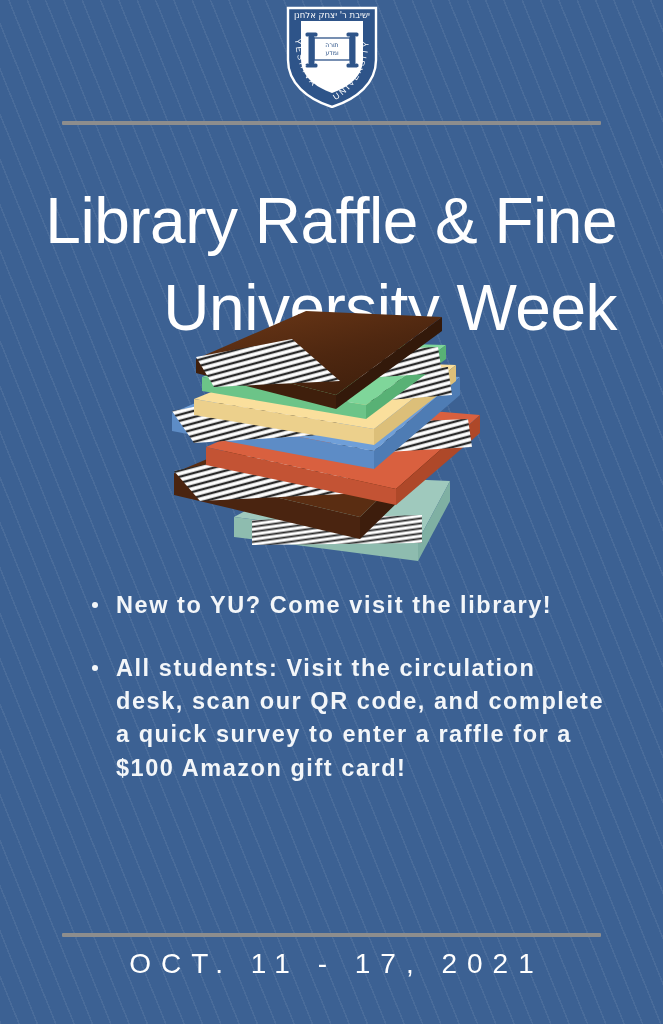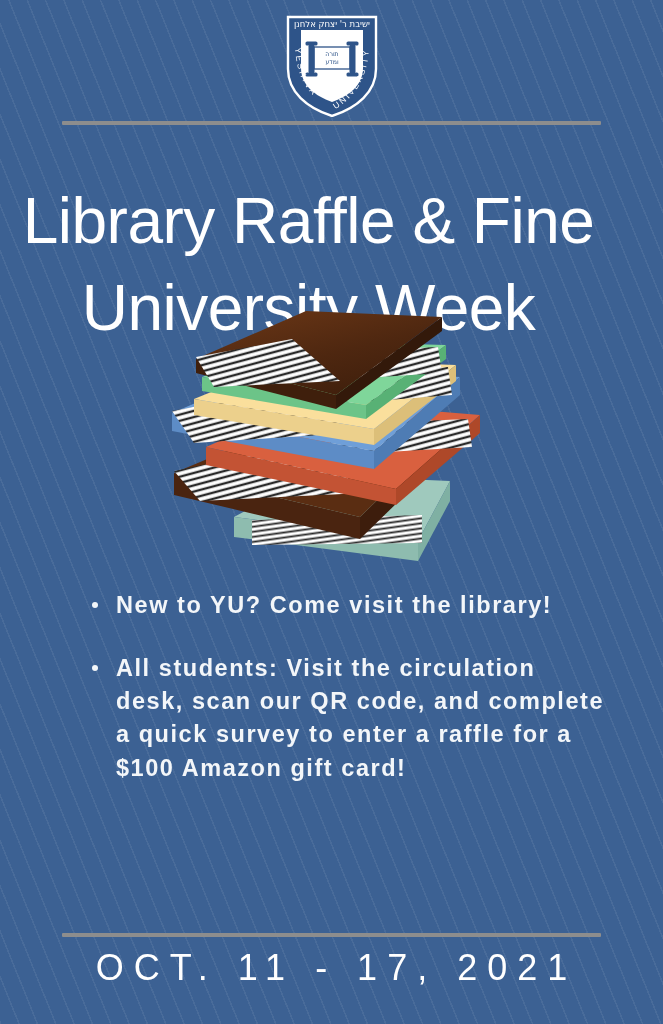--- a/index.html
+++ b/index.html
@@ -33,21 +33,20 @@
   .header {
     position: absolute;
     top: 0;
     left: 0;
     width: 663px;
     height: 112px;
     display: flex;
     align-items: center;
     justify-content: center;
     gap: 18px;
-    margin-top: 9px;
   }
   .shield-logo {
     width: 96px;
     height: 104px;
     flex: none;
     display: block;
   }
   .org-name {
     font-size: 28.5px;
     font-weight: 400;
@@ -69,21 +68,21 @@
   }
   .rule-top { top: 121px; }
   .rule-bottom { top: 933px; }
 
   
   .title {
     position: absolute;
     top: 135px;
     left: 0;
     width: 617px;
-    text-align: center;
+    text-align: right;
     font-size: 64px;
     font-weight: 400;
     line-height: 1.36;
     letter-spacing: -0.5px;
     color: #ffffff;
   }
   .title-line { display: block; }
 
   
   .books-wrap {
@@ -135,21 +134,21 @@
     background: #f3f6f9;
   }
 
   
   .date-line {
     position: absolute;
     top: 950px;
     left: 0;
     width: 663px;
     text-align: center;
-    font-size: 36px;
+    font-size: 28px;
     font-weight: 400;
     letter-spacing: 10px;
     text-indent: 10px;
     color: #ffffff;
     line-height: 1;
   }
 </style>
 </head>
 <body>
 

